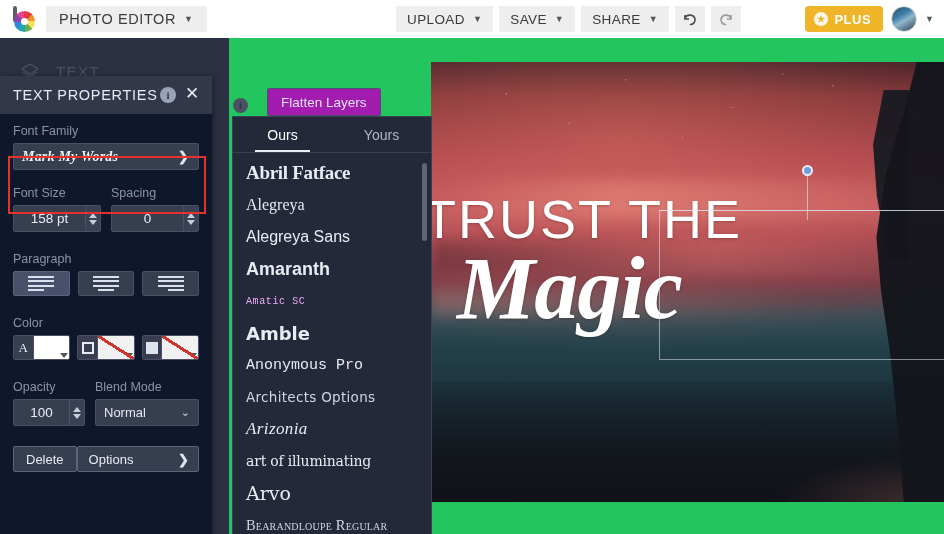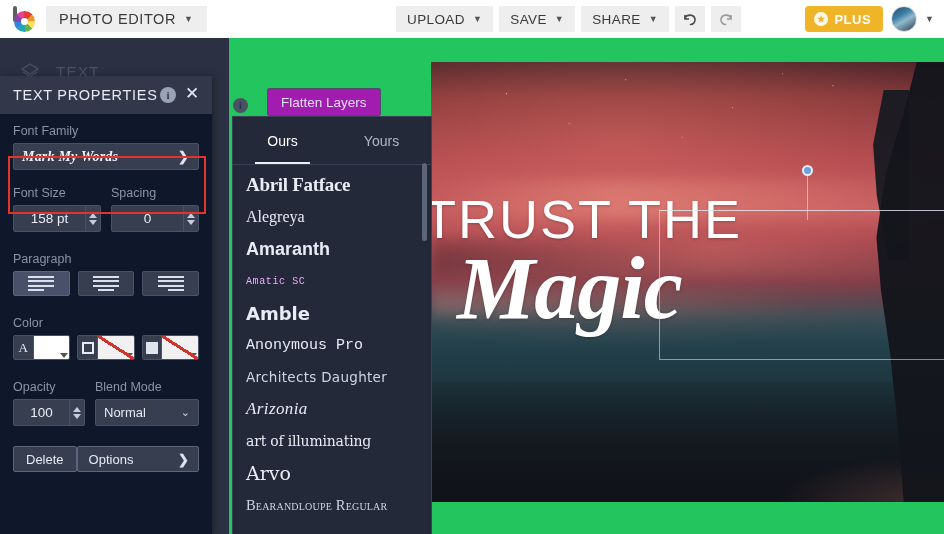--- a/index.html
+++ b/index.html
@@ -277,21 +277,21 @@
   
   .flatten-btn {
     position:absolute; left: 267px; top: 50px; height: 28px; padding: 0 13px;
     background:#a21caf; border:1px solid #4a5167; border-radius:2px;
     color:#dde3ee; font-size:13.5px; display:flex; align-items:center; cursor:pointer; z-index: 6;
   }
   .fontlist {
     position:absolute; left: 232px; top: 78px; width: 200px; height: 420px;
     background:#232938; border:1px solid #3a4154; z-index: 5; overflow:hidden;
   }
-  .fl-tabs { display:flex; height: 48px; border-bottom:1px solid #3a4154; }
+  .fl-tabs { display:flex; height: 36px; border-bottom:1px solid #3a4154; }
   .fl-tab {
     flex:1; display:flex; align-items:center; justify-content:center;
     font-size:14px; color:#aeb7c8; cursor:pointer; position:relative;
   }
   .fl-tab.active { color:#ffffff; }
   .fl-tab.active::after {
     content:''; position:absolute; left: 22%; right: 22%; bottom: 0; height:2px; background:#e9edf4;
   }
   .fl-items { padding: 4px 0 0 0; position:relative; height: 382px; }
   .fl-item {
@@ -548,25 +548,26 @@
         <div class="fl-tab active">
           <span>Ours</span>
         </div>
         <div class="fl-tab">
           <span>Yours</span>
         </div>
       </div>
       <div class="fl-items">
         <div class="fl-item f-abril">Abril Fatface</div>
         <div class="fl-item f-alegreya">Alegreya</div>
+        <div class="fl-item f-alegsans">Alegreya Sans</div>
         <div class="fl-item f-amaranth">Amaranth</div>
         <div class="fl-item f-amatic">Amatic SC</div>
         <div class="fl-item f-amble">Amble</div>
         <div class="fl-item f-anon">Anonymous Pro</div>
-        <div class="fl-item f-archd">Architects Daughter</div>
+        <div class="fl-item f-archd">Architects Options</div>
         <div class="fl-item f-arizonia">Arizonia</div>
         <div class="fl-item f-artill">art of illuminating</div>
         <div class="fl-item f-arvo">Arvo</div>
         <div class="fl-item f-bear">Bearandloupe Regular</div>
       </div>
       <div class="fl-scroll"></div>
     </div>
 
     <div class="hl-box" id="hl-font"></div>
     <div class="hl-box" id="hl-tabs"></div>

